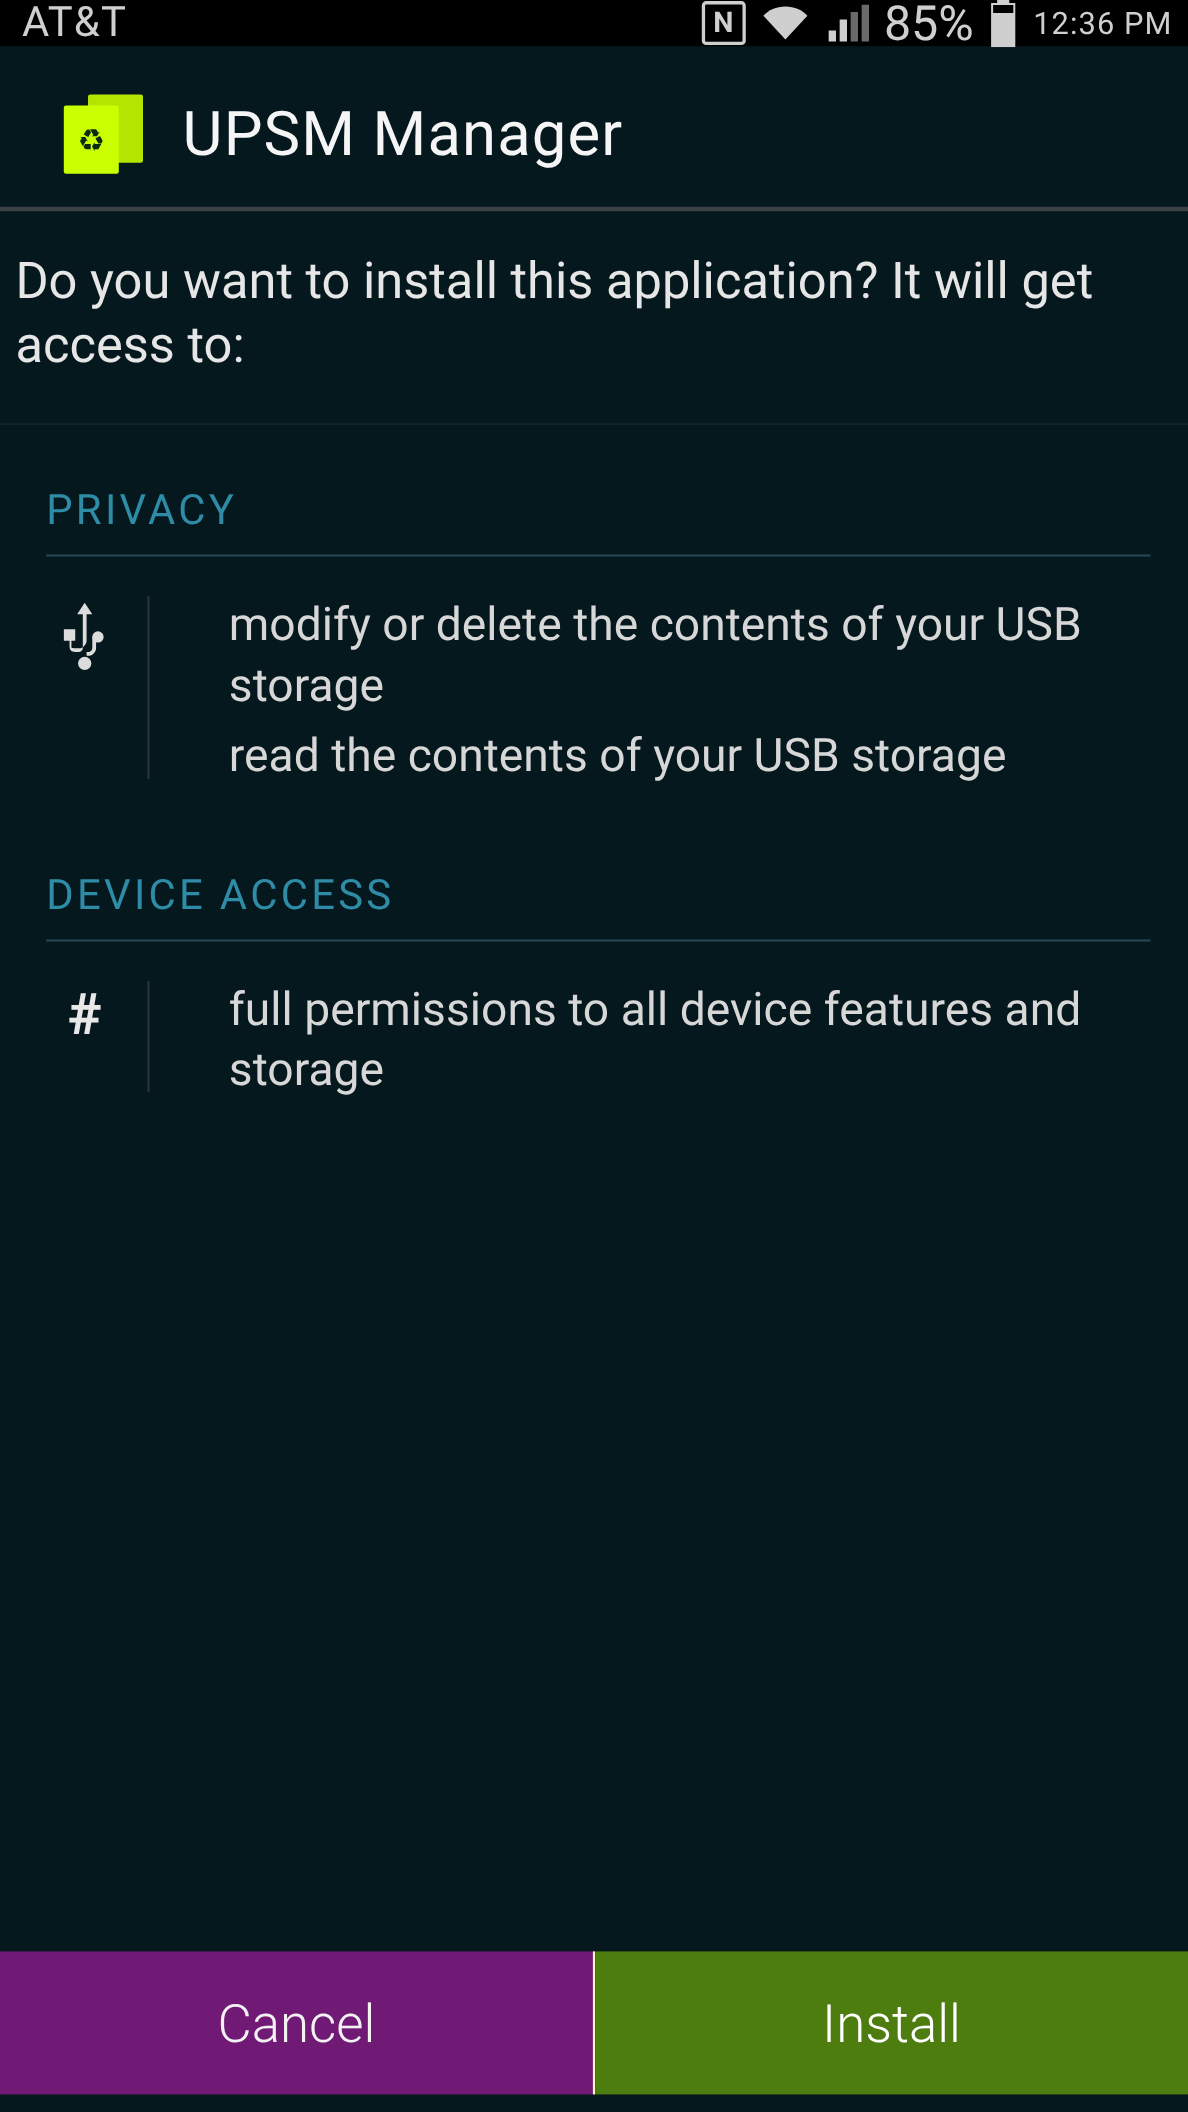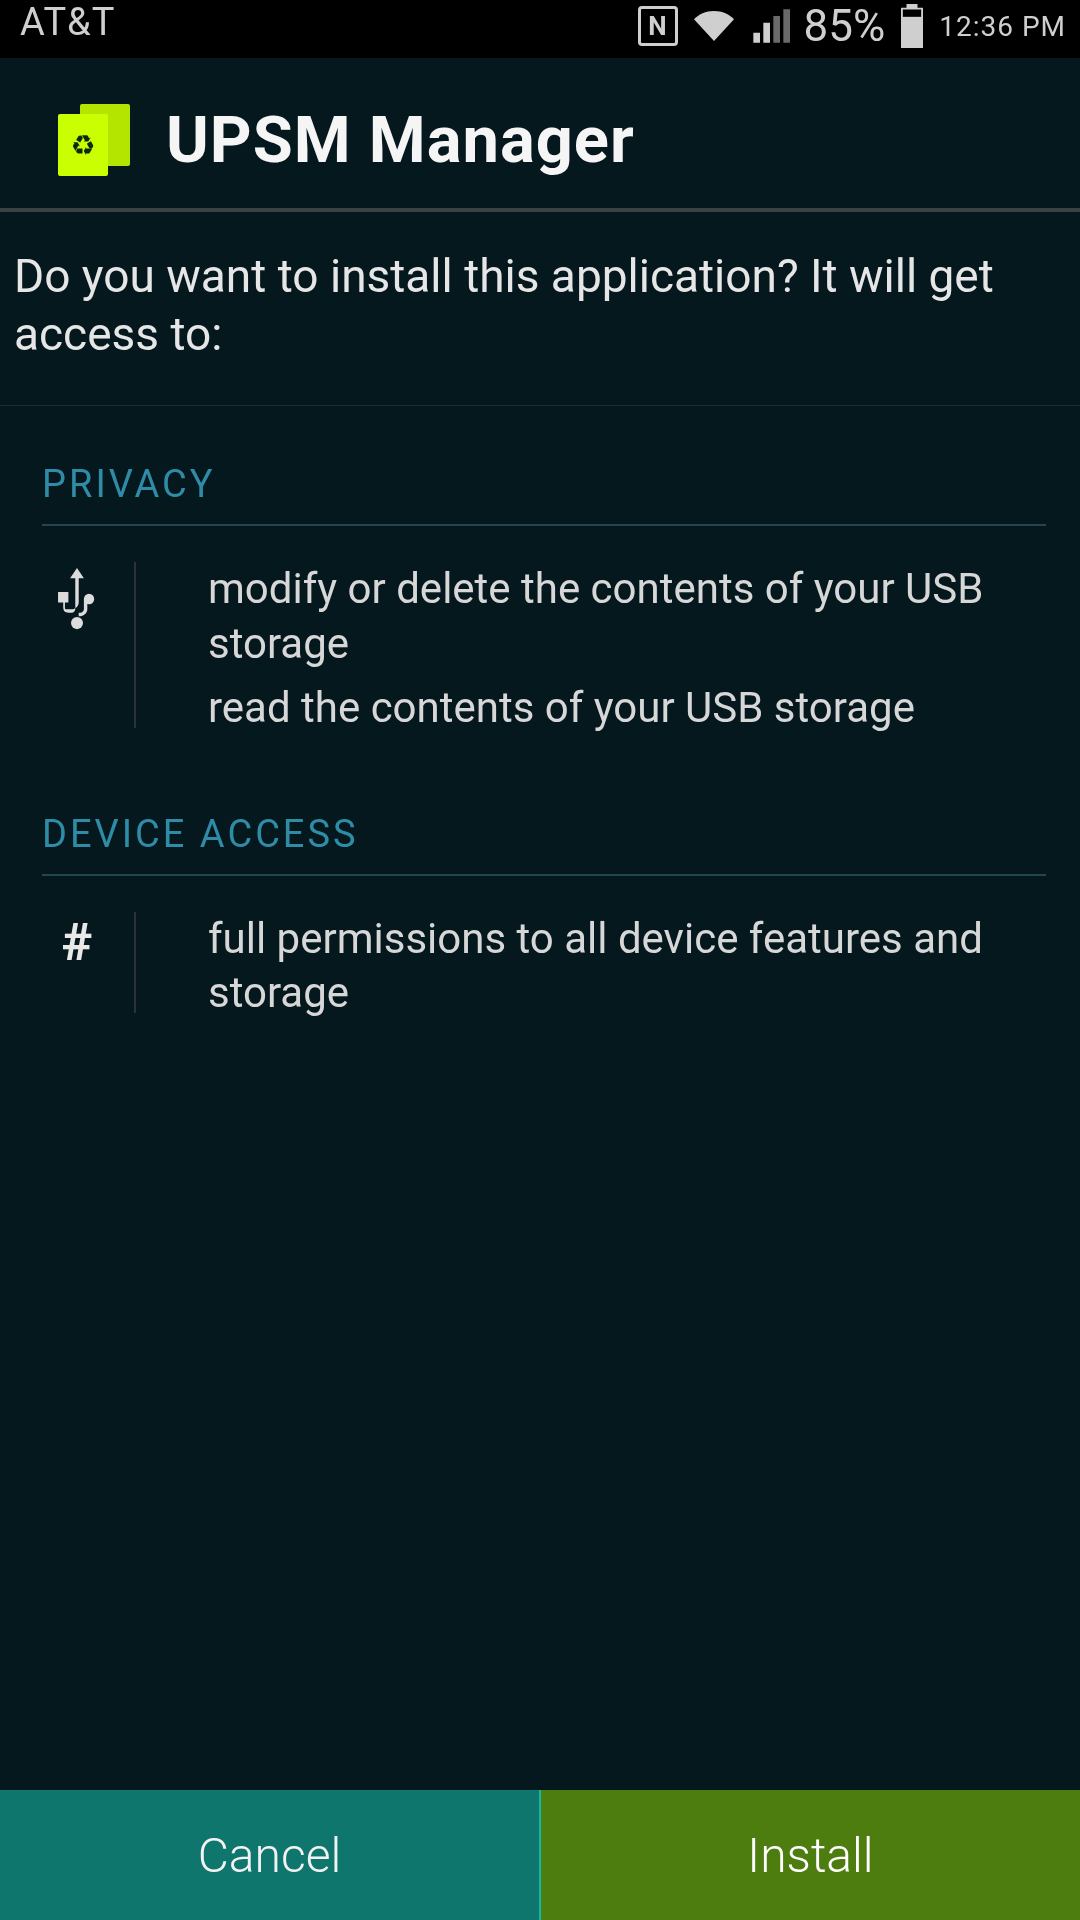--- a/index.html
+++ b/index.html
@@ -5,24 +5,24 @@
     * { margin: 0; padding: 0; box-sizing: border-box; }
     html, body {
       width: 1080px;
       height: 1920px;
       background: #05181e;
       font-family: Roboto, "Helvetica Neue", Arial, sans-serif;
       color: #e8e8e8;
       overflow: hidden;
     }
     .status-bar {
-      height: 58px;
+      height: 42px;
       background: #000;
       display: flex;
-      align-items: flex-start;
+      align-items: center;
       justify-content: space-between;
       padding: 0 14px 0 20px;
       color: #cfcfcf;
       font-size: 38px;
     }
     .status-left { font-weight: 400; letter-spacing: 1px; }
     .status-right { display: flex; align-items: center; gap: 14px; }
     .nfc-icon {
       width: 40px; height: 40px; border: 3px solid #cfcfcf; border-radius: 4px;
       display: flex; align-items: center; justify-content: center;
@@ -51,21 +51,21 @@
     .app-icon .batt-back {
       position: absolute; right: 0; top: 0; width: 50px; height: 62px;
       background: #b3e500; border-radius: 2px;
     }
     .app-icon .batt-front {
       position: absolute; left: 0; bottom: 0; width: 50px; height: 62px;
       background: #c9ff00; border-radius: 2px;
       display: flex; align-items: center; justify-content: center;
       color: #0a2a12; font-size: 28px;
     }
-    .app-title { font-size: 65px; font-weight: 700; color: #f5f5f5; letter-spacing: 1px; }
+    .app-title { font-size: 56px; font-weight: 400; color: #f5f5f5; letter-spacing: 1px; }
     .prompt {
       padding: 36px 34px 42px 14px;
       font-size: 46px;
       line-height: 1.25;
       color: #e6e6e6;
       border-bottom: 1px solid #1e2b30;
     }
     .content { flex: 1; overflow: hidden; }
     .section { padding: 56px 34px 0 42px; }
     .section-title {
@@ -113,23 +113,23 @@
       flex: 1;
       display: flex;
       align-items: center;
       justify-content: center;
       font-size: 48px;
       font-weight: 300;
       cursor: pointer;
       user-select: none;
     }
     .btn-cancel {
-      background: #0f766e;
+      background: #701a75;
       color: #f2f2f2;
-      border-right: 2px solid #14b8a6;
+      border-right: 2px solid #fef9c3;
     }
     .btn-install {
       background: #4d7c0f;
       color: #ffffff;
     }
   </style>
 </head>
 <body>
 
 <div class="status-bar">

